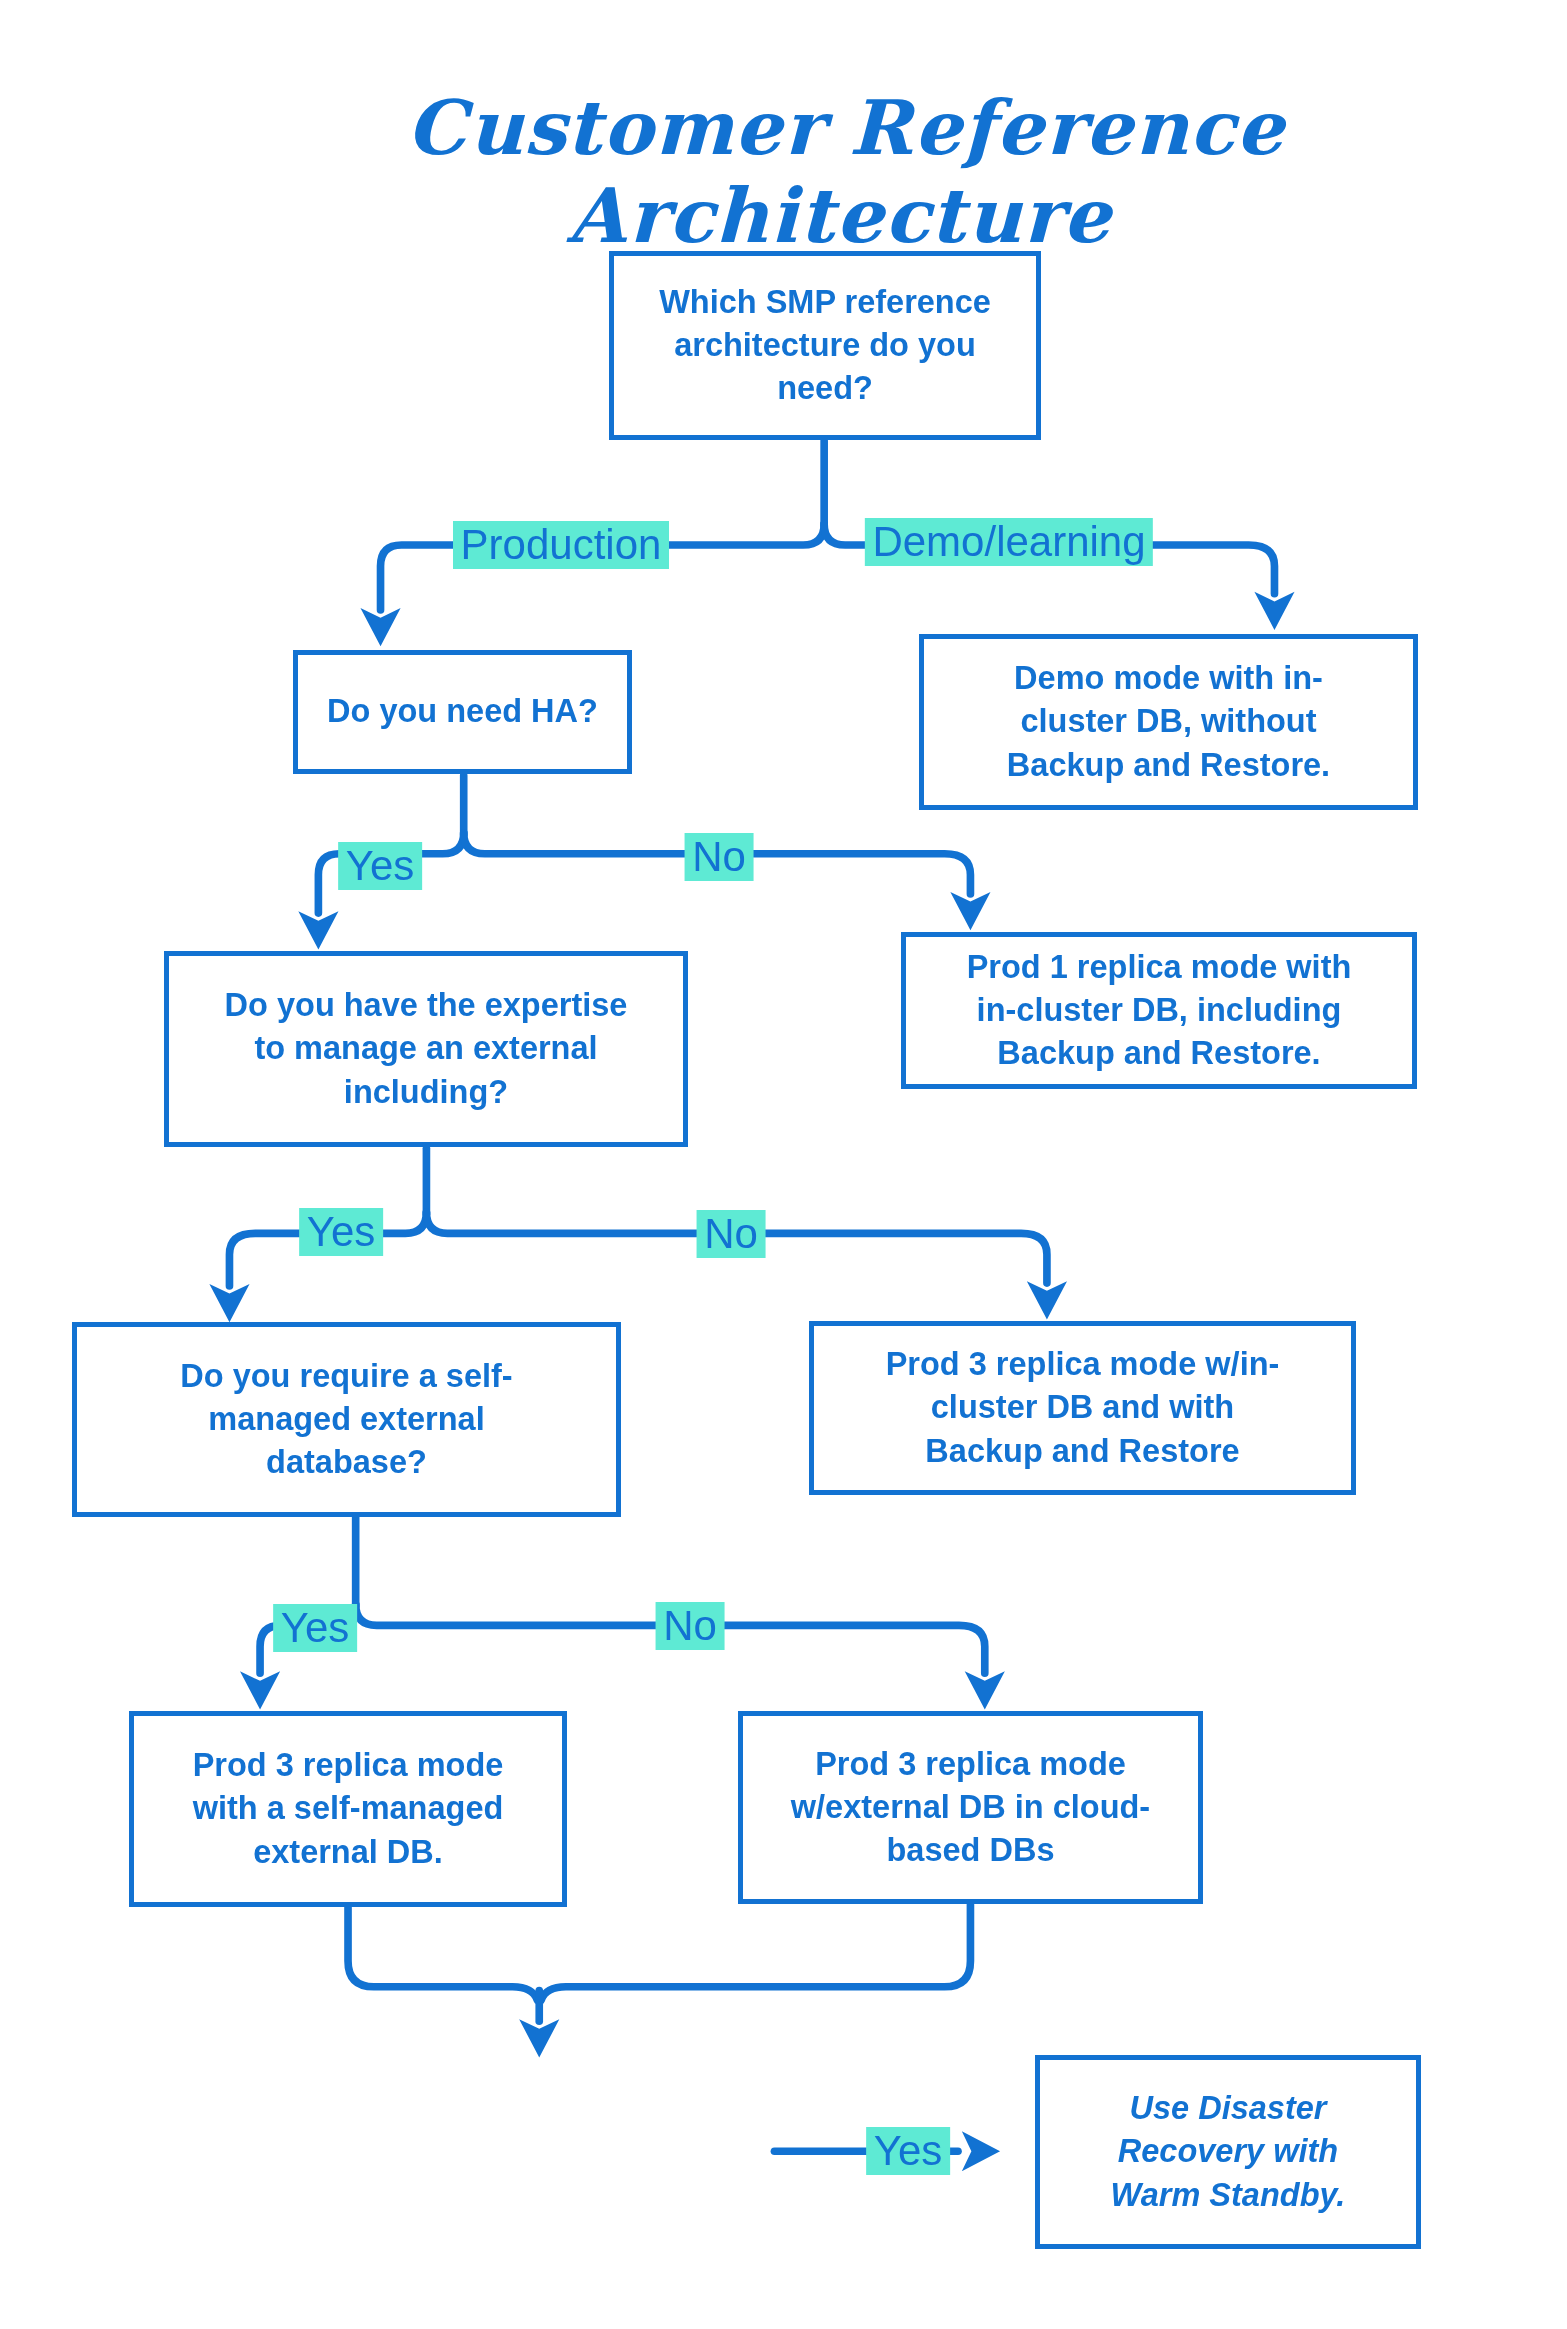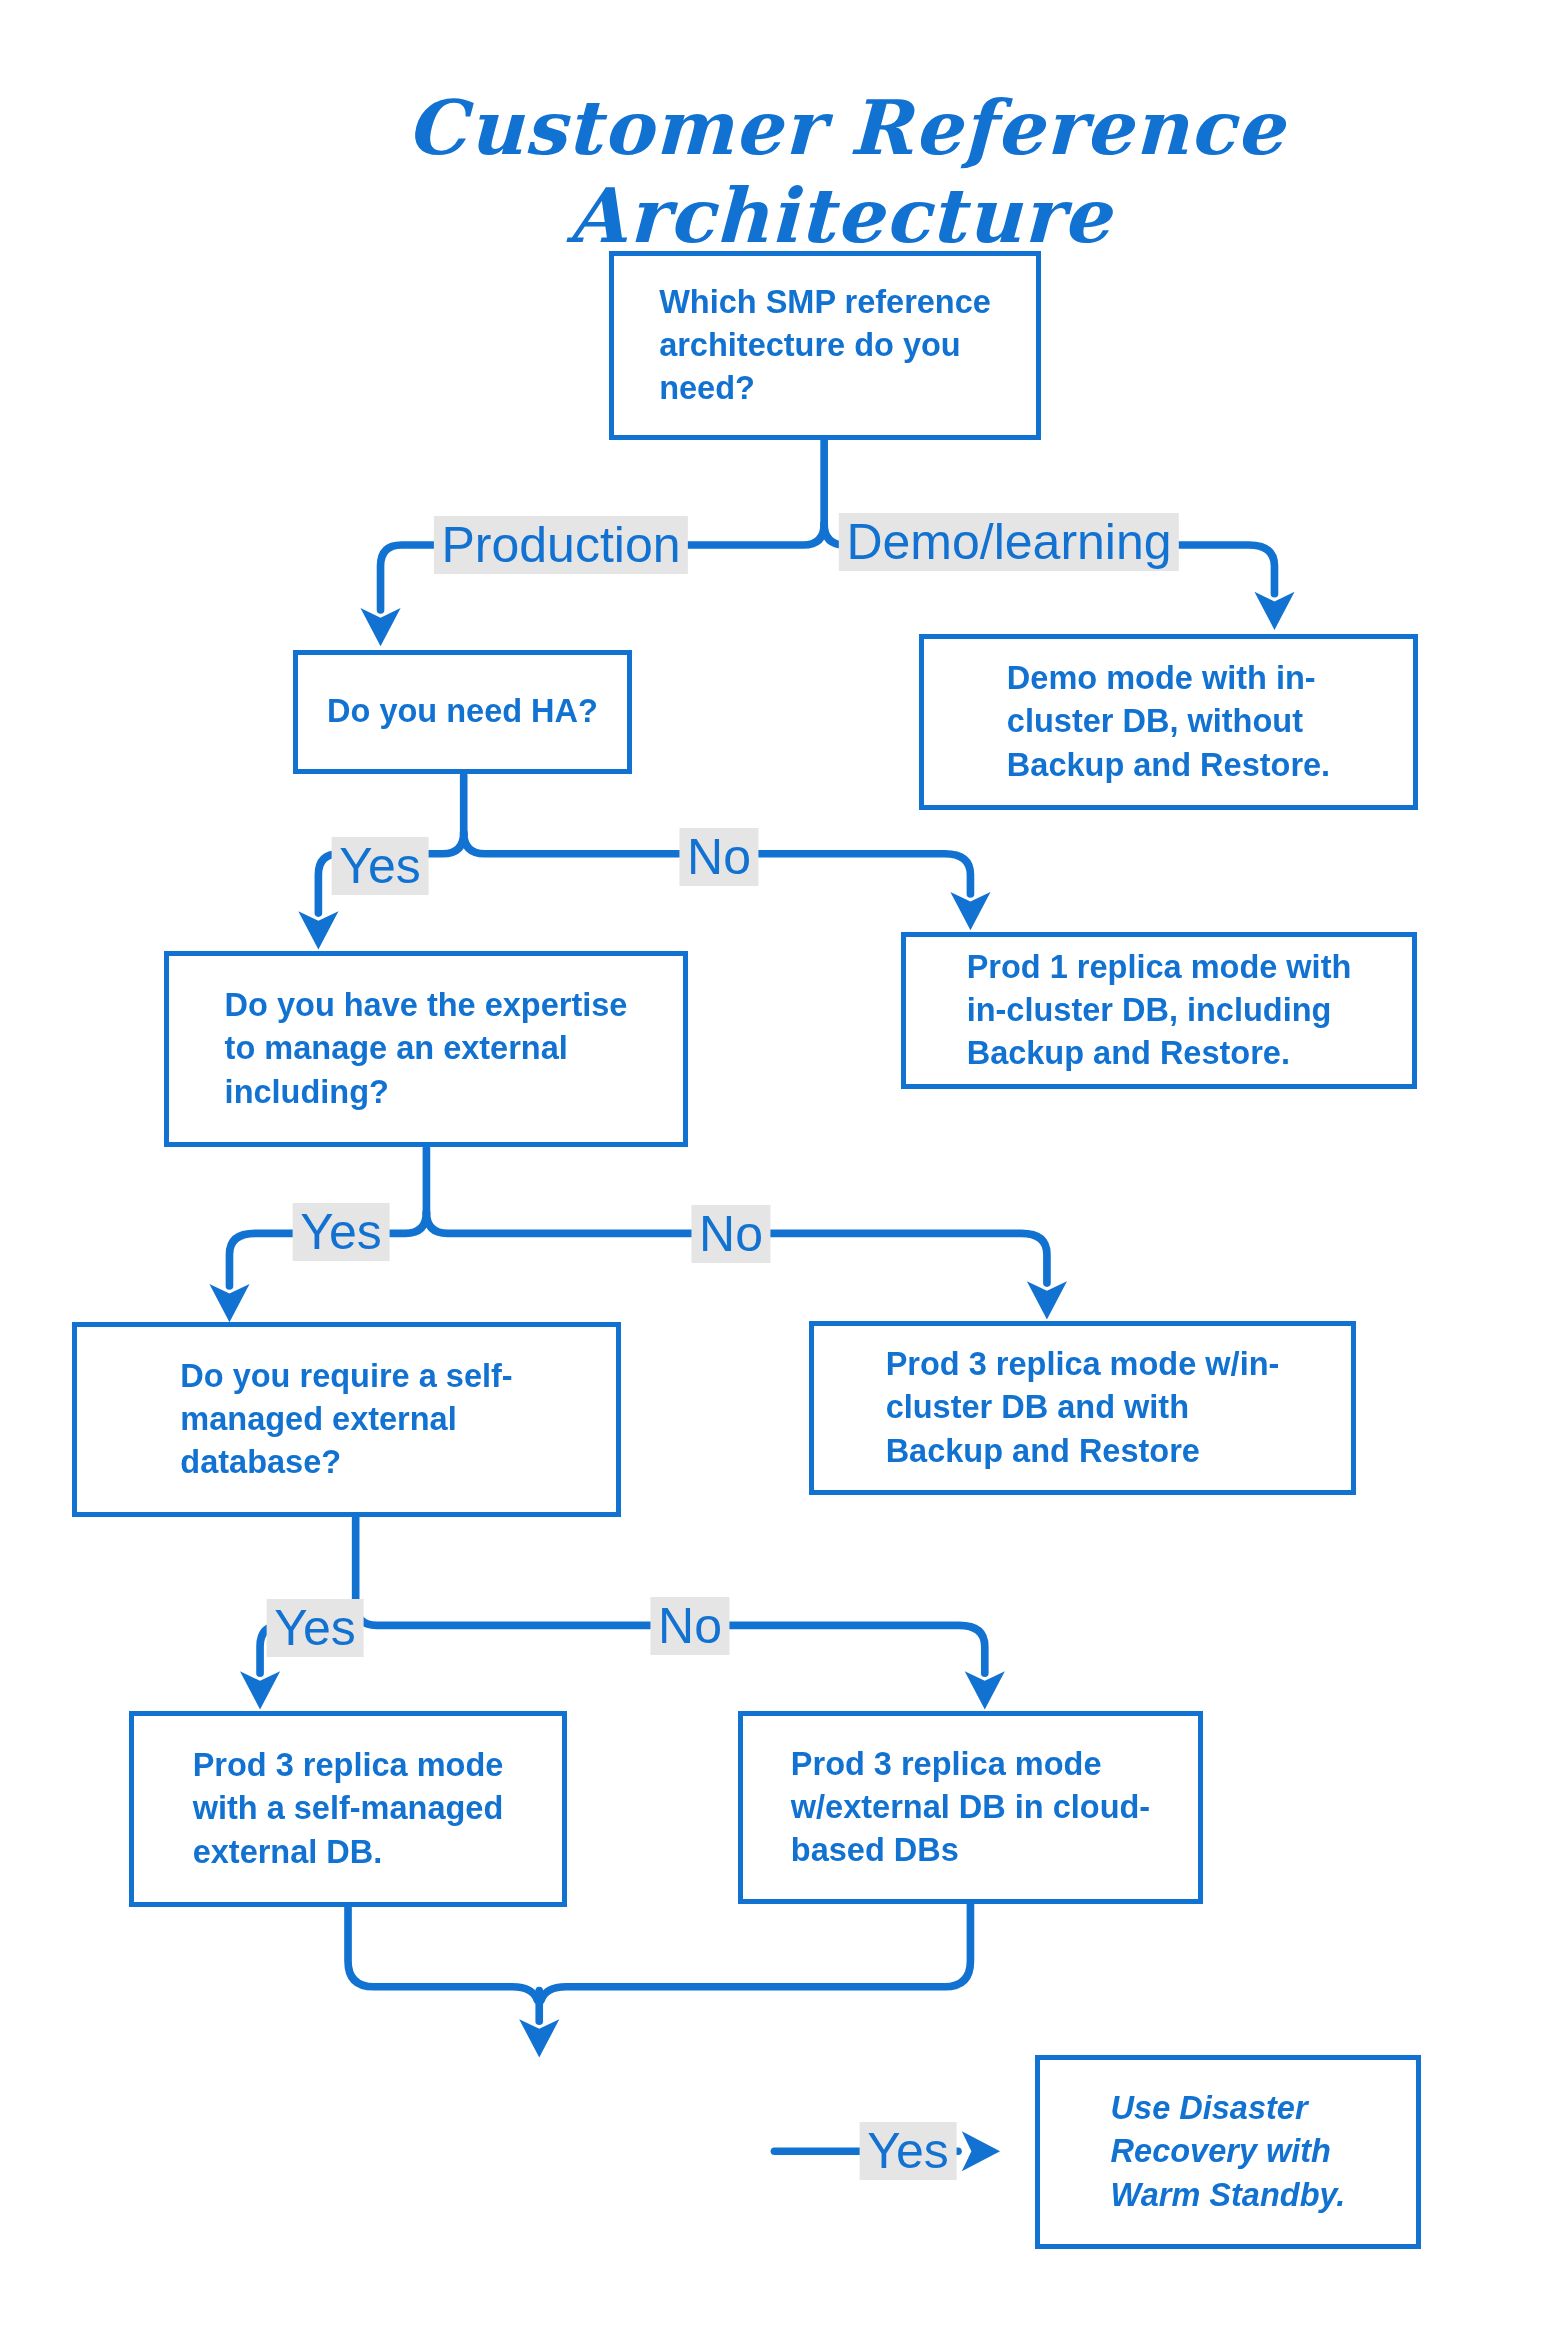--- a/index.html
+++ b/index.html
@@ -29,28 +29,28 @@
     color:var(--blue);
     transform:skewX(-4deg);
   }
   .box{
     position:absolute;box-sizing:border-box;
     border:5.7px solid var(--blue);
     background:#fff;
     color:var(--blue);
     font-weight:bold;font-size:32.5px;line-height:1.33;
     display:flex;align-items:center;justify-content:center;
-    text-align:left;
+    text-align:center;
     white-space:pre-line;
     padding:5.7px 9.6px;
   }
   .lbl{
     position:absolute;transform:translate(-50%,-50%);
-    background:#e5e5e5;color:var(--blue);
-    font-size:50px;font-weight:400;
+    background:#5eead4;color:var(--blue);
+    font-size:42px;font-weight:400;
     padding:0 7.6px;white-space:nowrap;
   }
 </style>
 </head>
 <body>
 
 <div id="canvas">
 
   <svg id="connectors" viewBox="0 0 1640 2437" xmlns="http://www.w3.org/2000/svg">
 

